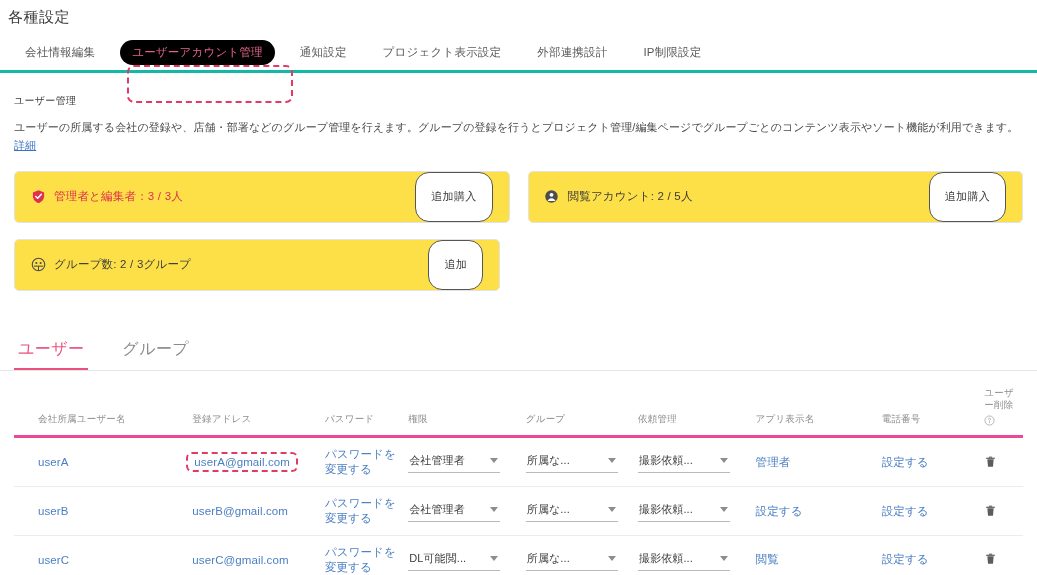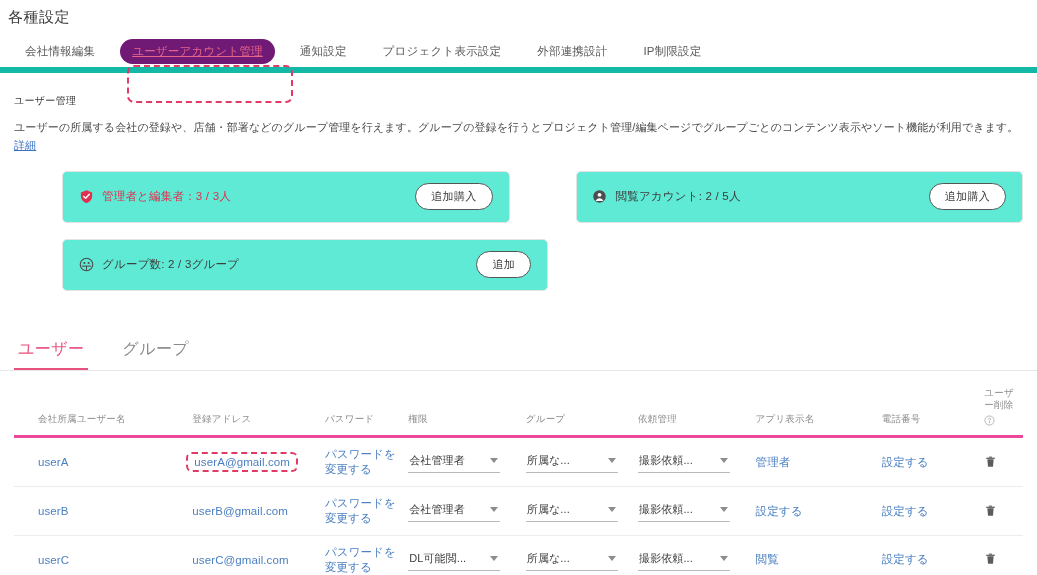--- a/index.html
+++ b/index.html
@@ -28,38 +28,37 @@
     font-family: Liberation Serif, serif;
   }
 
   
   .tabbar {
     position: relative;
     display: flex;
     align-items: center;
     height: 38px;
     margin-top: 8px;
-    border-bottom: 6px solid #14b8a6;
+    border-bottom: 3px solid #14b8a6;
     padding-left: 14px;
   }
   .tab {
     font-size: 11.5px;
     color: #5a5a5a;
     padding: 5px 11px;
     margin-right: 14px;
     white-space: nowrap;
     letter-spacing: .2px;
     cursor: pointer;
   }
   .tab.active {
     color: #e8658c;
-    background: #701a75;
+    background: #000000;
     border-radius: 13px;
     padding: 5px 12px;
-    text-decoration: underline;
   }
   .tab-annotation {
     position: absolute;
     border: 2.5px dashed #e23a67;
     border-radius: 7px;
     pointer-events: none;
   }
   #tab-anno-1 {
     left: 127px; top: 30px; width: 166px; height: 38px;
   }
@@ -92,24 +91,22 @@
     display: flex;
     gap: 18px;
     margin-top: 16px;
   }
   .card {
     flex: 1 1 0;
     height: 52px;
     border: 1px solid #e3e3e3;
     border-radius: 5px;
     display: flex;
-    align-items: center;
     padding: 0 16px 0 15px;
-    background: #5eead4;
-    margin-left: 48px;
+    background: #fde047;
   }
   .card .card-body {
     display: flex;
     align-items: center;
     flex: 1;
     min-width: 0;
   }
   .card-icon {
     width: 16px;
     height: 16px;

